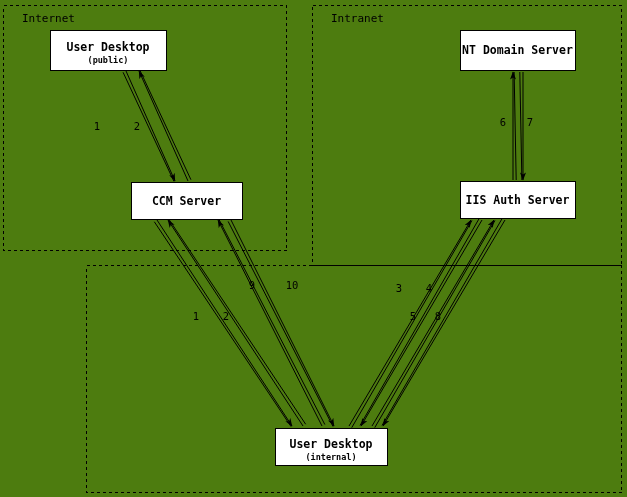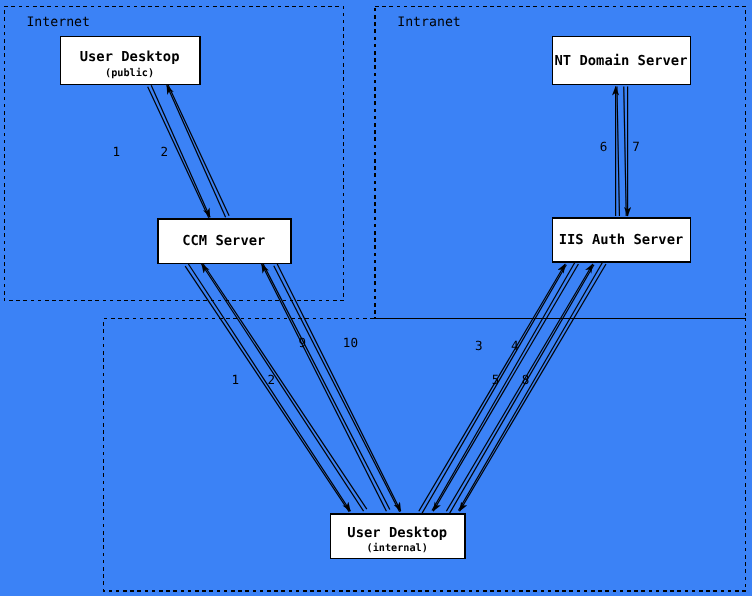--- a/index.html
+++ b/index.html
@@ -4,21 +4,21 @@
 <style>
   html, body {
     margin: 0;
     padding: 0;
     background: #ffffff;
   }
   #canvas {
     position: relative;
     width: 627px;
     height: 497px;
-    background: #3b82f6;
+    background: #4d7c0f;
     overflow: hidden;
     font-family: "DejaVu Sans Mono", "Liberation Mono", monospace;
   }
   svg#diagram {
     position: absolute;
     top: 0;
     left: 0;
     width: 627px;
     height: 497px;
   }

